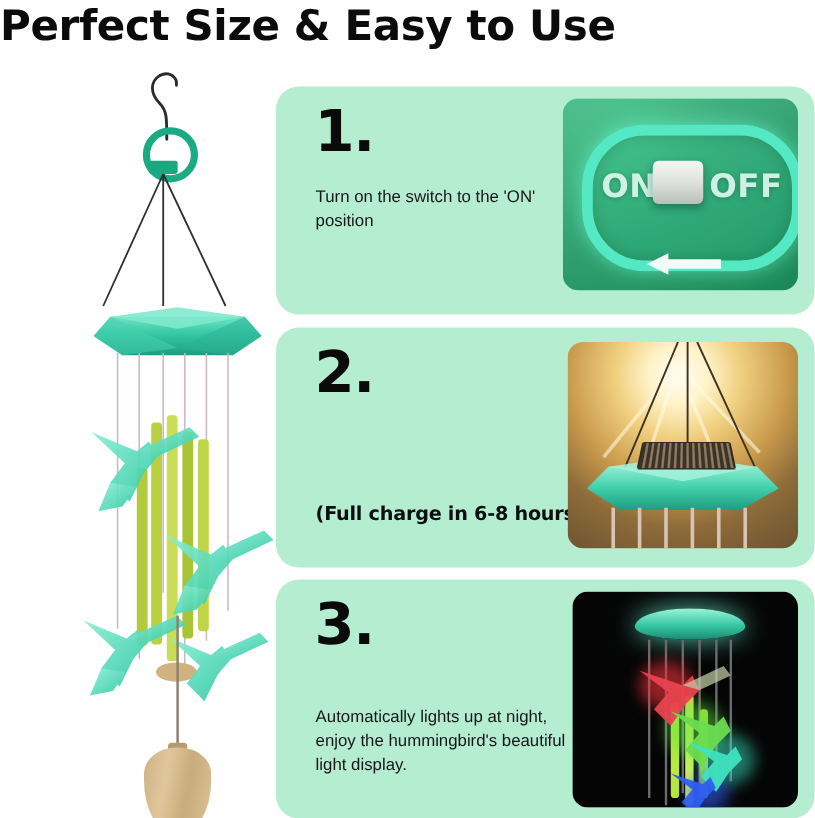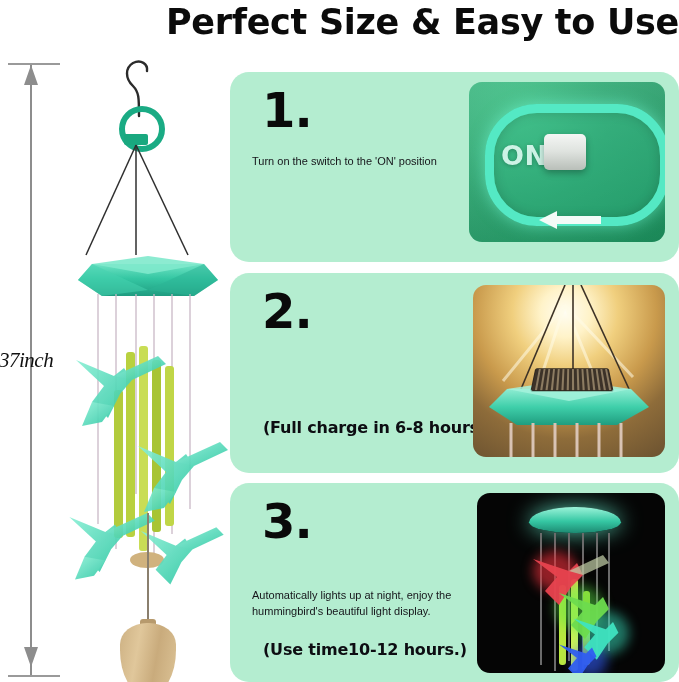--- a/index.html
+++ b/index.html
@@ -7,21 +7,21 @@
     width:679px;height:682px;
     background:#ffffff;
     font-family:"Liberation Sans","DejaVu Sans",sans-serif;
     overflow:hidden;position:relative;
   }
   .page{position:relative;width:679px;height:682px;}
 
   
   .title{
     position:absolute;left:0;top:2px;width:679px;
-    text-align:right;
+    text-align:left;
     font-size:35px;font-weight:bold;color:#0b0b0b;
     letter-spacing:-0.3px;
     font-family:"DejaVu Sans","Liberation Sans",sans-serif;
   }
 
   
   .measure{position:absolute;left:0px;top:55px;width:225px;height:627px;}
   .m-line{position:absolute;left:30px;top:10px;width:2px;height:612px;background:#8d8d8d;}
   .m-cap-top{position:absolute;left:8px;top:8px;width:52px;height:2px;background:#9a9a9a;}
   .m-cap-bot{position:absolute;left:8px;top:620px;width:52px;height:2px;background:#9a9a9a;}
@@ -79,22 +79,22 @@
   .panel-2{top:273px;height:200px;}
   .panel-3{top:483px;height:199px;}
 
   .step-num{
     position:absolute;left:32px;top:14px;
     font-size:48px;font-weight:bold;color:#0a0a0a;
     letter-spacing:-1px;line-height:1;
     font-family:"DejaVu Sans","Liberation Sans",sans-serif;
   }
   .step-body{
-    position:absolute;left:22px;
-    font-size:11px;color:#15151a;line-height:1.42;
+    position:absolute;left:33px;
+    font-size:14px;color:#15151a;line-height:1.42;
     font-family:"Liberation Sans","DejaVu Sans",sans-serif;
   }
   .p1 .step-body{top:82px;width:215px;}
   .p2 .step-body{top:72px;width:205px;}
   .p3 .step-body{top:62px;width:210px;margin-top:43px;}
 
   .step-note{
     position:absolute;left:33px;
     font-size:16px;font-weight:bold;color:#0d0d12;
     font-family:"DejaVu Sans","Liberation Sans",sans-serif;
@@ -179,28 +179,20 @@
   .glow-teal{left:104px;top:118px;width:48px;height:44px;background:rgba(60,235,200,.5);}
   .glow-blue{left:96px;top:152px;width:34px;height:32px;background:rgba(50,90,245,.6);}
 </style>
 </head>
 <body>
 
 <div class="page">
 
   <div class="title">Perfect Size &amp; Easy to Use</div>
 
-  <div class="measure">
-    <div class="m-cap-top"></div>
-    <div class="m-line"></div>
-    <div class="m-arrow-up"></div>
-    <div class="m-arrow-dn"></div>
-    <div class="m-cap-bot"></div>
-    <div class="m-label">37inch</div>
-  </div>
 
   <div class="product">
 
     <svg class="hook" viewBox="0 0 34 60">
       <path d="M22 58 C22 40 22 34 16 28 C8 20 8 10 16 5 C24 1 31 6 30 13" stroke="#2b2b2b" stroke-width="2.4" fill="none" stroke-linecap="round"></path>
     </svg>
 
     <div class="ring"></div>
     <div class="ring-base"></div>
 
@@ -277,20 +269,21 @@
   </div>
 
   <div class="panel panel-1 p1">
     <div class="step-num">1.</div>
     <div class="step-body">Turn on the switch  to the 'ON' position</div>
 
     <div class="media media-1">
       <div class="sw-bg"></div>
       <div class="sw-bezel"></div>
       <div class="sw-on">ON</div>
+      <div class="sw-off">OFF</div>
       <div class="sw-slider"></div>
       <svg class="sw-arrow" viewBox="0 0 62 20">
         <path d="M0 10 L18 1 L18 6 L62 6 L62 14 L18 14 L18 19 Z" fill="#f2fbf7"></path>
       </svg>
     </div>
   </div>
 
   <div class="panel panel-2 p2">
     <div class="step-num">2.</div>
     <div class="step-note">(Full charge in 6-8 hours)</div>
@@ -331,21 +324,20 @@
           <line x1="98" y1="0" x2="98" y2="40"></line>
           <line x1="120" y1="0" x2="120" y2="40"></line>
         </g>
       </svg>
     </div>
   </div>
 
   <div class="panel panel-3 p3">
     <div class="step-num">3.</div>
     <div class="step-body">Automatically lights up at night, enjoy the hummingbird's beautiful light display.</div>
-    <div class="step-note">(Use time10-12 hours.)</div>
 
     <div class="media media-3">
       <div class="night-bg"></div>
       <div class="night-cap"></div>
       <svg class="night-tubes" viewBox="0 0 82 140">
         <g stroke="#6b6b6b" stroke-width="2">
           <line x1="6" y1="0" x2="6" y2="132"></line>
           <line x1="20" y1="0" x2="20" y2="138"></line>
           <line x1="34" y1="0" x2="34" y2="128"></line>
           <line x1="48" y1="0" x2="48" y2="136"></line>

